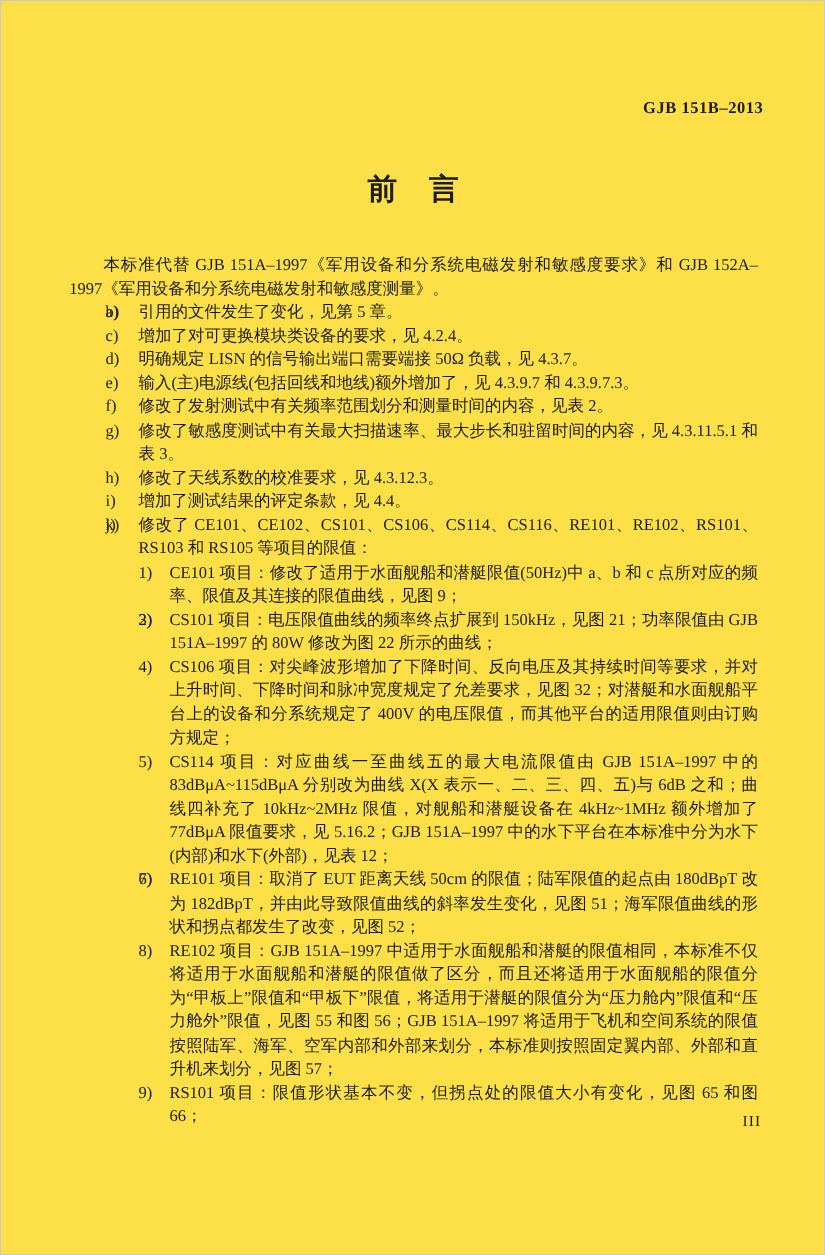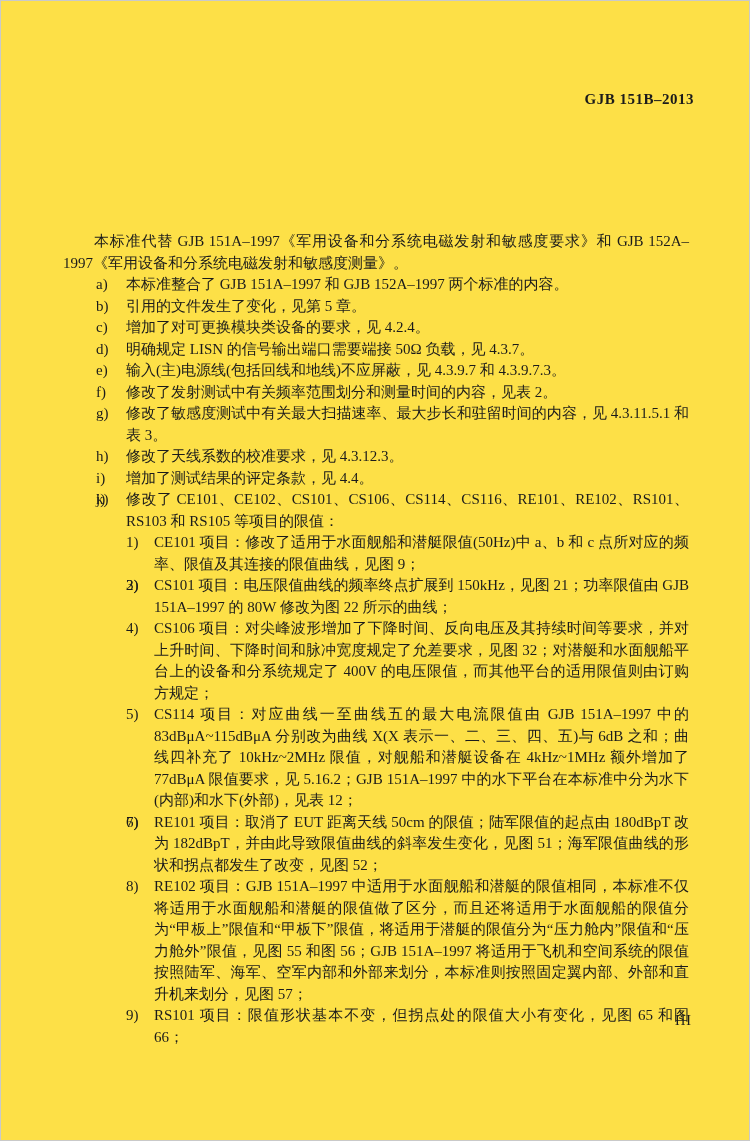--- a/index.html
+++ b/index.html
@@ -56,51 +56,51 @@
     letter-spacing: 1px;
   }
 </style>
 </head>
 <body>
 
 <div class="page">
 
   <div class="doc-code">GJB 151B–2013</div>
 
+  <div class="doc-title">前　言</div>
 
   <div class="content">
 
     <p class="para">本标准代替 GJB 151A–1997《军用设备和分系统电磁发射和敏感度要求》和 GJB 152A–1997《军用设备和分系统电磁发射和敏感度测量》。</p>
 
 
     <div>
 
         <div class="letter-item">
           <span class="marker">a)</span>
-          <span>本标准整合了 GJB 151A–1997 和 GJB 152A–1997 两个标准的内容。</span>
         </div>
 
         <div class="letter-item">
           <span class="marker">b)</span>
           <span>引用的文件发生了变化，见第 5 章。</span>
         </div>
 
         <div class="letter-item">
           <span class="marker">c)</span>
           <span>增加了对可更换模块类设备的要求，见 4.2.4。</span>
         </div>
 
         <div class="letter-item">
           <span class="marker">d)</span>
           <span>明确规定 LISN 的信号输出端口需要端接 50Ω 负载，见 4.3.7。</span>
         </div>
 
         <div class="letter-item">
           <span class="marker">e)</span>
-          <span>输入(主)电源线(包括回线和地线)不应屏蔽，见 4.3.9.7 和 4.3.9.7.3。</span>
+          <span>输入(主)电源线(包括回线和地线)额外增加了，见 4.3.9.7 和 4.3.9.7.3。</span>
         </div>
 
         <div class="letter-item">
           <span class="marker">f)</span>
           <span>修改了发射测试中有关频率范围划分和测量时间的内容，见表 2。</span>
         </div>
 
         <div class="letter-item">
           <span class="marker">g)</span>
           <span>修改了敏感度测试中有关最大扫描速率、最大步长和驻留时间的内容，见 4.3.11.5.1 和表 3。</span>

